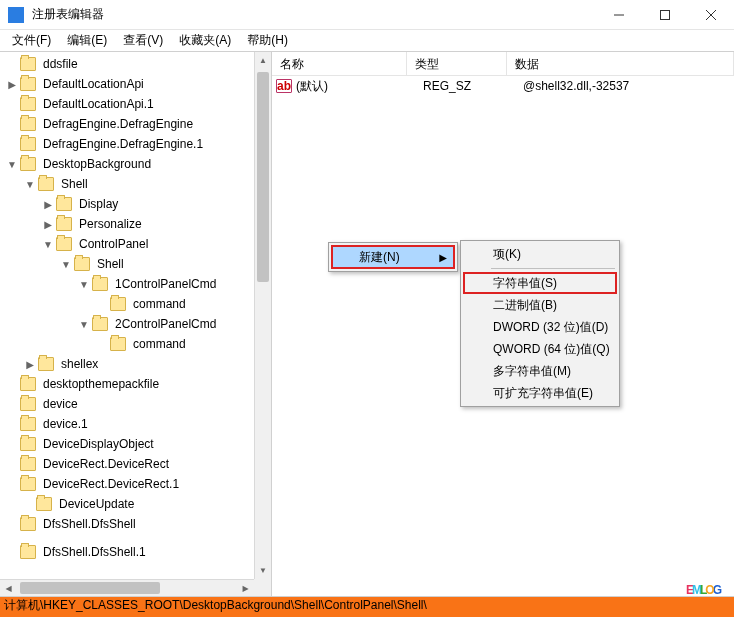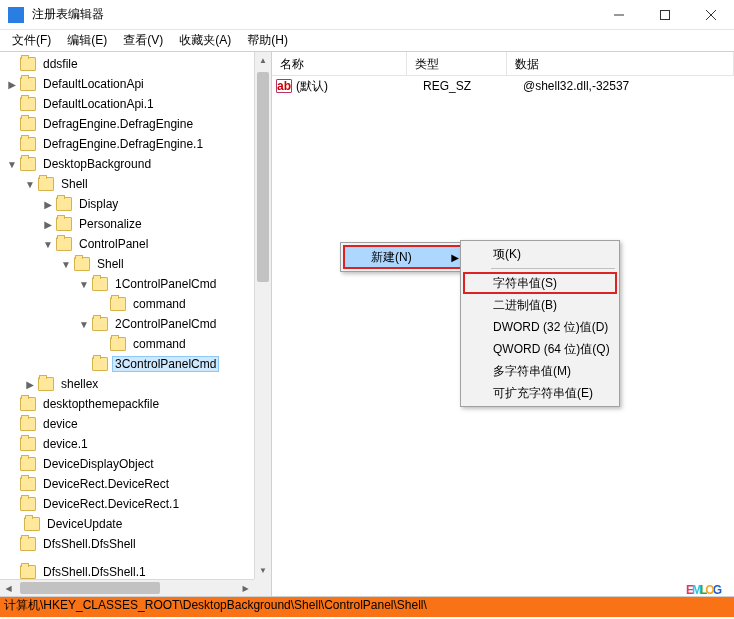--- a/index.html
+++ b/index.html
@@ -56,21 +56,21 @@
 .list-body { flex:1; position:relative; }
 .list-row { display:flex; align-items:center; height:20px; padding-left:4px; }
 .val-icon { width:16px; height:14px; margin-right:4px; background:#fff; border:1px solid #b36; border-radius:1px; display:flex; align-items:center; justify-content:center; }
 .val-icon span { font-size:12px; color:#c00; font-weight:bold; }
 .list-row .cell.name { width:127px; }
 .list-row .cell.type { width:100px; }
 .list-row .cell.data { flex:1; }
 
 
 .context-menu { position:absolute; background:#f2f2f2; border:1px solid #a0a0a0; box-shadow:2px 2px 4px rgba(0,0,0,0.25); padding:2px; }
-.ctx-new { left:68px; top:166px; width:130px; }
+.ctx-new { left:56px; top:166px; width:130px; }
 .ctx-new .row { height:24px; display:flex; align-items:center; padding-left:28px; position:relative; }
 .ctx-new .row.hovered { background:#aed7ff; border:2px solid #d22; padding-left:26px; }
 .ctx-new .row .arrow-r { position:absolute; right:6px; font-size:10px; }
 .ctx-sub { left:188px; top:164px; width:160px; }
 .ctx-sub .row { height:22px; display:flex; align-items:center; padding-left:30px; }
 .ctx-sub .row.highlighted { border:2px solid #d22; padding-left:28px; }
 .ctx-sub .sep { height:1px; background:#c0c0c0; margin:3px 2px 3px 28px; }
 
 
 .statusbar { height:20px; display:flex; align-items:flex-start; padding:0 4px; background:#f97316; font-size:12px; white-space:nowrap; overflow:hidden; }
@@ -189,25 +189,20 @@
         <div class="tree-row" style="padding-left: 76px;">
           <div class="twisty">▼</div>
           <div class="folder"></div>
           <div class="label">2ControlPanelCmd</div>
         </div>
         <div class="tree-row" style="padding-left: 94px;">
           <div class="twisty hidden">▶</div>
           <div class="folder"></div>
           <div class="label">command</div>
         </div>
-        <div class="tree-row selected" style="padding-left: 76px;">
-          <div class="twisty hidden">▶</div>
-          <div class="folder"></div>
-          <div class="label">3ControlPanelCmd</div>
-        </div>
         <div class="tree-row" style="padding-left: 22px;">
           <div class="twisty">▶</div>
           <div class="folder"></div>
           <div class="label">shellex</div>
         </div>
         <div class="tree-row" style="padding-left: 4px;">
           <div class="twisty hidden">▶</div>
           <div class="folder"></div>
           <div class="label">desktopthemepackfile</div>
         </div>
@@ -229,21 +224,21 @@
         <div class="tree-row" style="padding-left: 4px;">
           <div class="twisty hidden">▶</div>
           <div class="folder"></div>
           <div class="label">DeviceRect.DeviceRect</div>
         </div>
         <div class="tree-row" style="padding-left: 4px;">
           <div class="twisty hidden">▶</div>
           <div class="folder"></div>
           <div class="label">DeviceRect.DeviceRect.1</div>
         </div>
-        <div class="tree-row" style="padding-left: 8px;">
+        <div class="tree-row" style="padding-left: 20px;">
           <div class="twisty hidden">▶</div>
           <div class="folder"></div>
           <div class="label">DeviceUpdate</div>
         </div>
         <div class="tree-row" style="padding-left: 4px;">
           <div class="twisty hidden">▶</div>
           <div class="folder"></div>
           <div class="label">DfsShell.DfsShell</div>
         </div>
         <div class="tree-row" style="padding-left: 4px; margin-top: 8px;">

